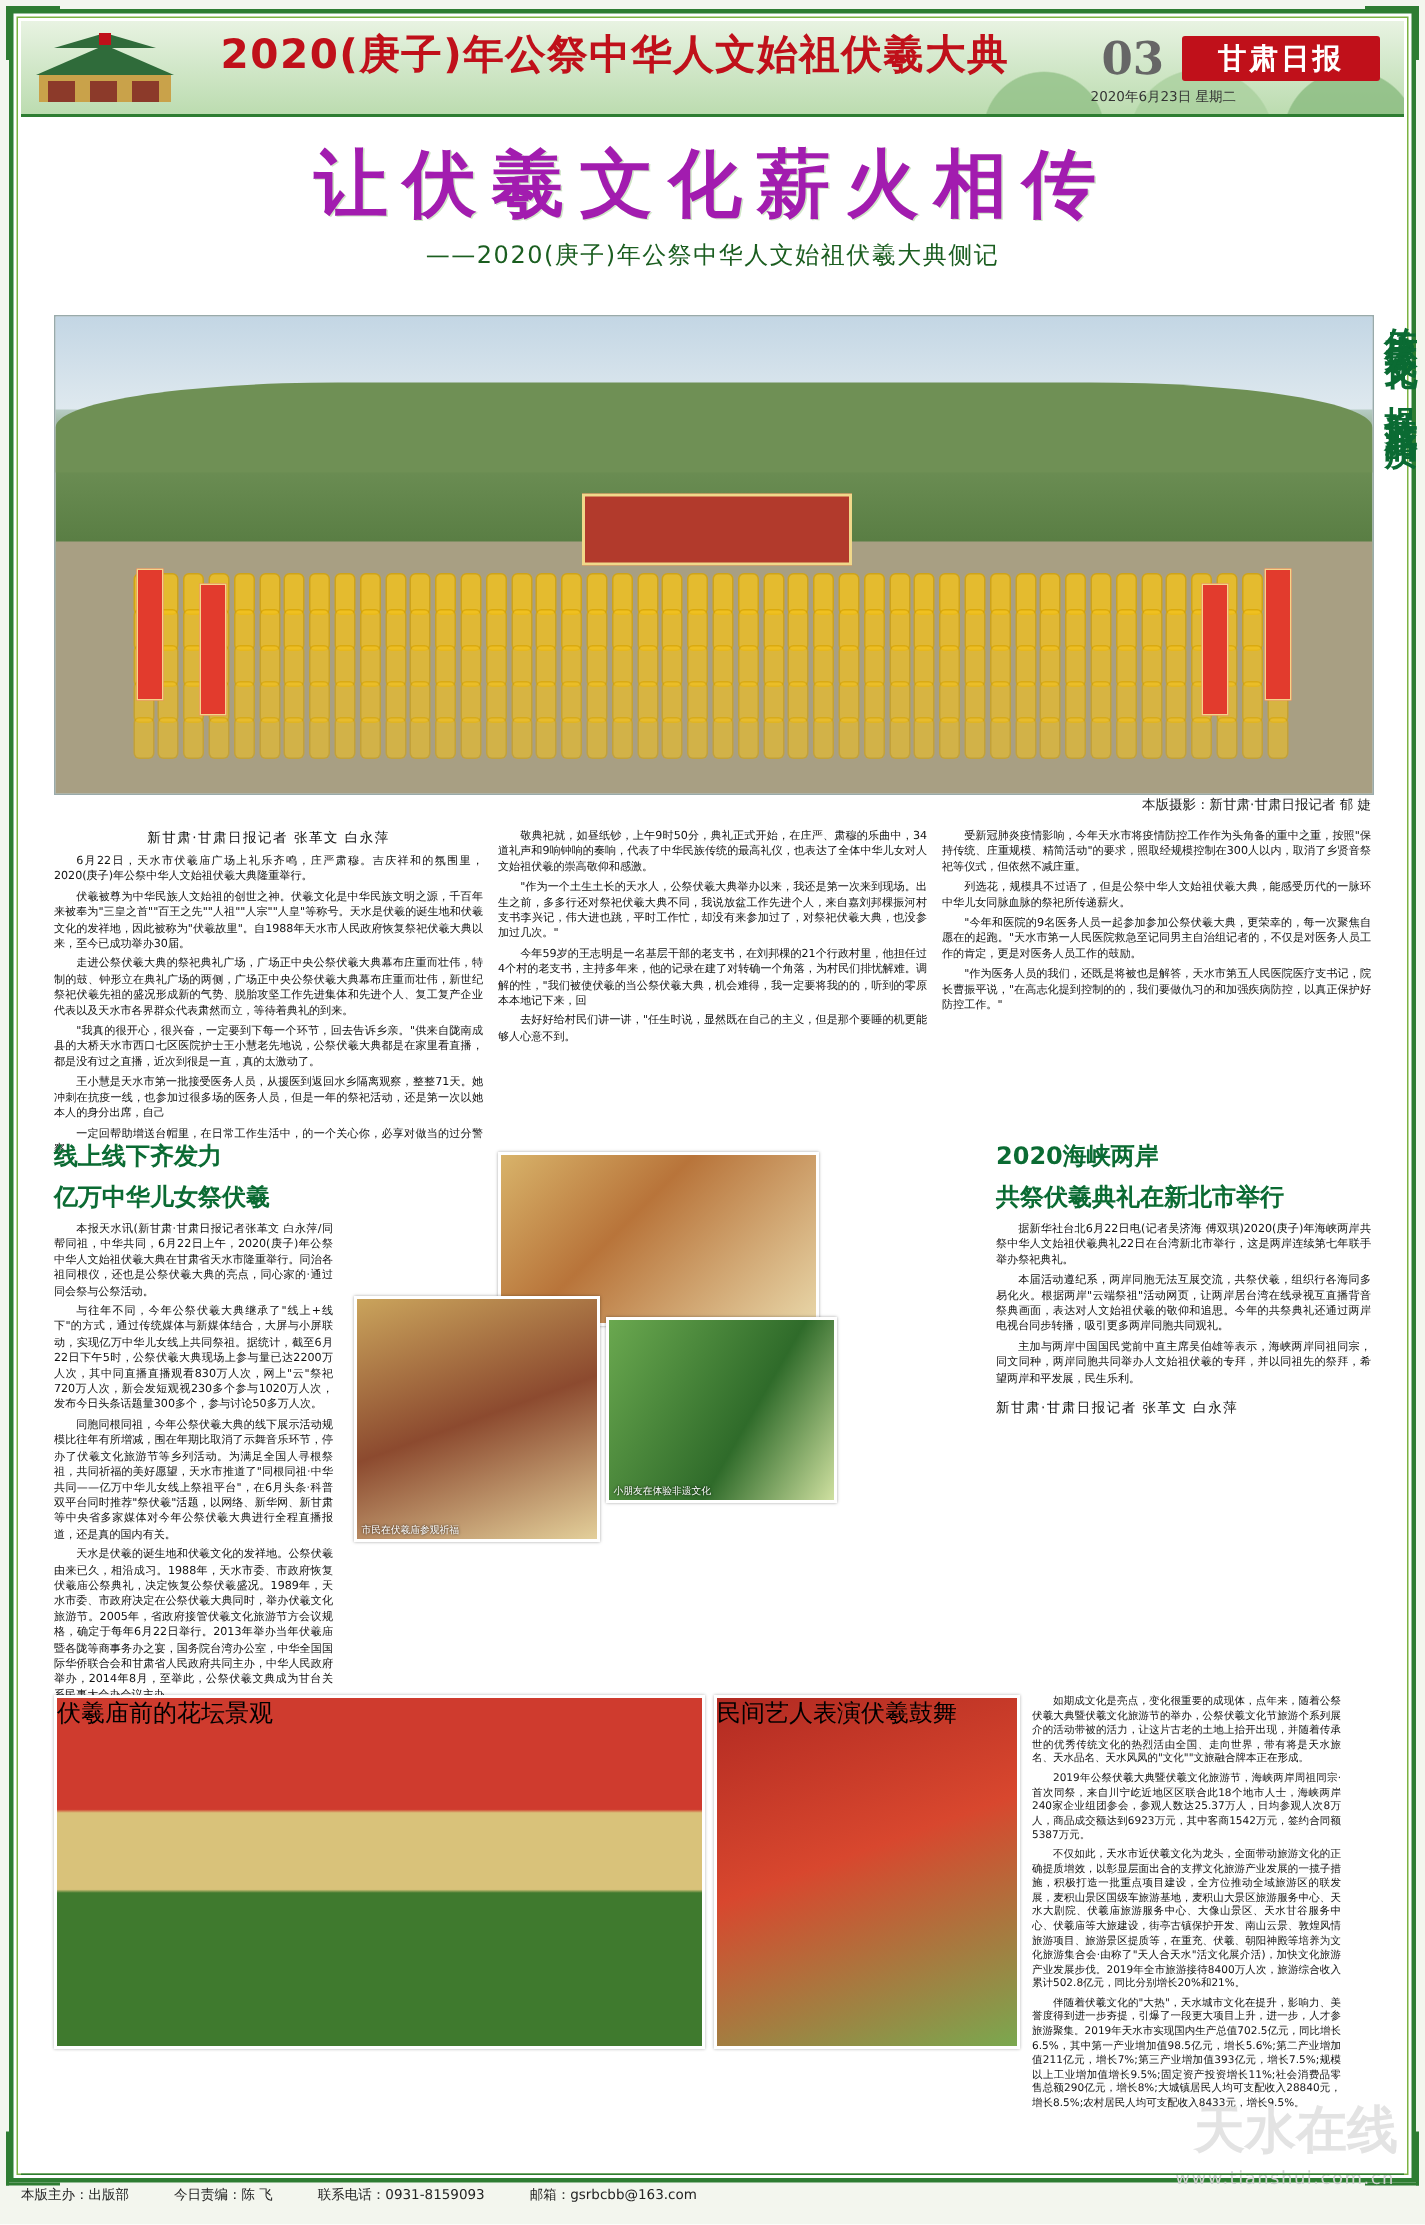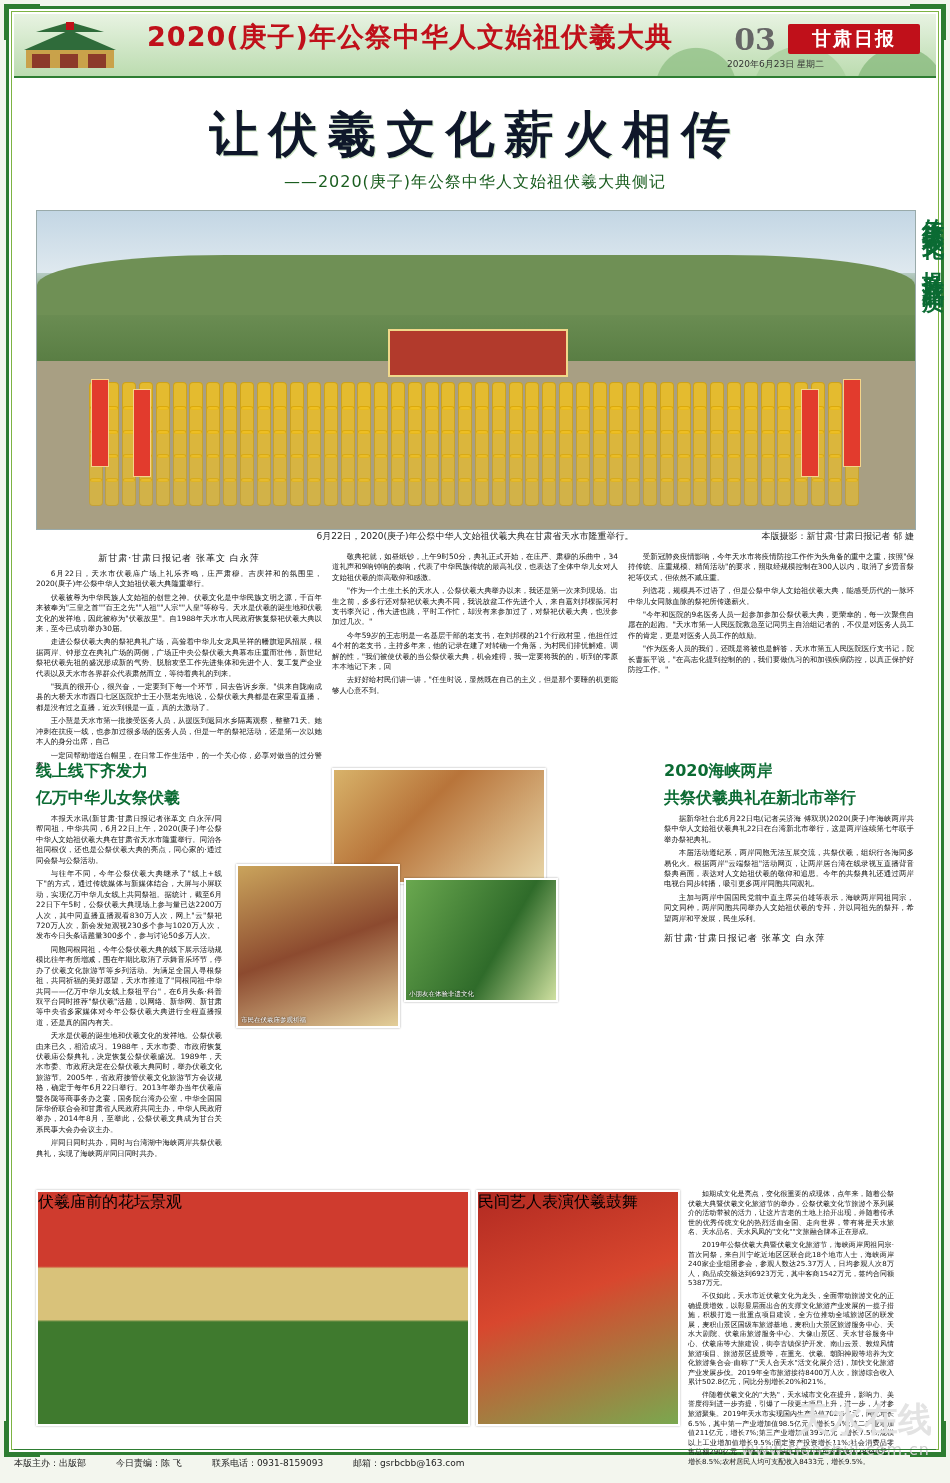--- a/index.html
+++ b/index.html
@@ -66,25 +66,24 @@
     background:#c0101a;color:#fff;border-radius:2px;
     display:flex;align-items:center;justify-content:center;
     font-size:19px;font-weight:bold;letter-spacing:2px;
   }
   
   .headline-wrap{
     position:absolute;left:34px;top:92px;right:34px;height:112px;
     text-align:center;
   }
   .headline{
-    font-size:49px;font-weight:bold;color:#0f172a;
+    font-size:49px;font-weight:bold;color:#a21caf;
     letter-spacing:10px;line-height:62px;
     font-family:"DejaVu Sans","Liberation Sans",sans-serif;
     text-shadow:1px 1px 0 #cfe6c6;
-    margin-top:12px;
   }
   .subheadline{
     margin-top:6px;font-size:16px;color:#1b5e20;letter-spacing:1px;
   }
   
   .hero-photo{
     position:absolute;left:36px;top:210px;width:878px;height:318px;
     background:linear-gradient(180deg,#b9cfe0 0%,#cfe0ea 16%,#6d8f55 30%,#54793f 52%,#8d8f6a 70%,#9b9b86 100%);
     border:1px solid #9aa;
     overflow:hidden;
@@ -142,39 +141,39 @@
   .ph4{left:252px;top:86px;width:168px;height:150px;background:linear-gradient(200deg,#c9423a,#8a2b23 55%,#f0cf8c);}
   .ph5{left:64px;top:236px;width:206px;height:136px;background:linear-gradient(150deg,#7a9ab5,#3c5c77 60%,#b9c9d6);}
   
   .vert-title{
     position:absolute;right:2px;top:200px;width:30px;height:215px;
     writing-mode:vertical-rl;text-orientation:upright;
     font-size:22px;font-weight:bold;color:#0b6b33;letter-spacing:4px;
   }
   
   .bottomwrap{
-    position:absolute;left:36px;top:1190px;width:878px;height:240px;
+    position:absolute;left:36px;top:1130px;width:878px;height:240px;
   }
   .bph{position:absolute;border:2px solid #fff;box-shadow:0 0 2px rgba(0,0,0,.3);overflow:hidden;}
   .bph1{left:0;top:0;width:430px;height:232px;background:linear-gradient(180deg,#cf3b2e 0 32%,#d9c27a 33% 55%,#3f7a2e 56% 100%);}
   .bph2{left:440px;top:0;width:200px;height:232px;background:linear-gradient(160deg,#b22a22,#d8472e 45%,#7aa84f);}
   .bcol{
     position:absolute;left:652px;top:0;width:206px;
   }
   .bcol .body-text{font-size:7px;line-height:9.6px;}
   
   .footer{
     position:absolute;left:14px;bottom:10px;right:14px;height:20px;
     border-top:1px solid #2e7d32;
     display:flex;align-items:center;gap:30px;
     font-size:9px;color:#222;padding-top:3px;
   }
   .watermark{
     position:absolute;right:20px;bottom:24px;
-    font-size:16px;color:#cfcfcf;letter-spacing:1px;
+    font-size:12px;color:#cfcfcf;letter-spacing:1px;
   }
   .wm-big{
     position:absolute;right:18px;bottom:40px;font-size:34px;color:#e3e3e3;font-weight:bold;
   }
   .corner{
     position:absolute;width:34px;height:34px;border:2px solid #2e7d32;
   }
   .c-tl{left:4px;top:4px;border-right:none;border-bottom:none;}
   .c-tr{right:4px;top:4px;border-left:none;border-bottom:none;}
   .c-bl{left:4px;bottom:26px;border-right:none;border-top:none;}
@@ -449,30 +448,29 @@
         <i style="left: 91.3043%; top: 96px; opacity: 0.56;"></i>
         <i style="left: 93.4783%; top: 96px; opacity: 0.56;"></i>
         <i style="left: 95.6522%; top: 96px; opacity: 0.56;"></i>
         <i style="left: 97.8261%; top: 96px; opacity: 0.56;"></i>
       </div>
     <div class="hero-banner" style="left:54px;top:168px;"></div>
     <div class="hero-banner" style="left:96px;top:178px;"></div>
     <div class="hero-banner" style="right:54px;top:168px;"></div>
     <div class="hero-banner" style="right:96px;top:178px;"></div>
   </div>
-  <div class="hero-caption">6月22日，2020(庚子)年公祭中华人文始祖伏羲大典在甘肃省天水市隆重举行。</div>
   <div class="hero-credit">本版摄影：新甘肃·甘肃日报记者 郁 婕</div>
 
   <div class="topcols">
     <div class="tcol">
       <div class="byline">新甘肃·甘肃日报记者 张革文 白永萍</div>
       <div class="body-text">
         <p>6月22日，天水市伏羲庙广场上礼乐齐鸣，庄严肃穆。吉庆祥和的氛围里，2020(庚子)年公祭中华人文始祖伏羲大典隆重举行。</p>
         <p>伏羲被尊为中华民族人文始祖的创世之神。伏羲文化是中华民族文明之源，千百年来被奉为"三皇之首""百王之先""人祖""人宗""人皇"等称号。天水是伏羲的诞生地和伏羲文化的发祥地，因此被称为"伏羲故里"。自1988年天水市人民政府恢复祭祀伏羲大典以来，至今已成功举办30届。</p>
-        <p>走进公祭伏羲大典的祭祀典礼广场，高耸着中华儿女龙凤呈祥的幡旗迎风招展，根据两岸、钟形立在典礼广场的两侧，广场正中央公祭伏羲大典幕布庄重而壮伟，新世纪祭祀伏羲先祖的盛况形成新的气势、脱胎攻坚工作先进集体和先进个人、复工复产企业代表以及天水市各界群众代表肃然而立，等待着典礼的到来。</p>
+        <p>走进公祭伏羲大典的祭祀典礼广场，广场正中央公祭伏羲大典幕布庄重而壮伟，特制的鼓、钟形立在典礼广场的两侧，广场正中央公祭伏羲大典幕布庄重而壮伟，新世纪祭祀伏羲先祖的盛况形成新的气势、脱胎攻坚工作先进集体和先进个人、复工复产企业代表以及天水市各界群众代表肃然而立，等待着典礼的到来。</p>
         <p>"我真的很开心，很兴奋，一定要到下每一个环节，回去告诉乡亲。"供来自陇南成县的大桥天水市西口七区医院护士王小慧老先地说，公祭伏羲大典都是在家里看直播，都是没有过之直播，近次到很是一直，真的太激动了。</p>
         <p>王小慧是天水市第一批接受医务人员，从援医到返回水乡隔离观察，整整71天。她冲刺在抗疫一线，也参加过很多场的医务人员，但是一年的祭祀活动，还是第一次以她本人的身分出席，自己</p>
         <p>一定回帮助增送台帽里，在日常工作生活中，的一个关心你，必享对做当的过分警察。</p>
       </div>
     </div>
     <div class="tcol">
       <div class="body-text">
         <p>敬典祀就，如昼纸钞，上午9时50分，典礼正式开始，在庄严、肃穆的乐曲中，34道礼声和9响钟响的奏响，代表了中华民族传统的最高礼仪，也表达了全体中华儿女对人文始祖伏羲的崇高敬仰和感激。</p>
         <p>"作为一个土生土长的天水人，公祭伏羲大典举办以来，我还是第一次来到现场。出生之前，多多行还对祭祀伏羲大典不同，我说放盆工作先进个人，来自嘉刘邦棵振河村支书李兴记，伟大进也跳，平时工作忙，却没有来参加过了，对祭祀伏羲大典，也没参加过几次。"</p>
         <p>今年59岁的王志明是一名基层干部的老支书，在刘邦棵的21个行政村里，他担任过4个村的老支书，主持多年来，他的记录在建了对转确一个角落，为村民们排忧解难。调解的性，"我们被使伏羲的当公祭伏羲大典，机会难得，我一定要将我的的，听到的零原本本地记下来，回</p>

